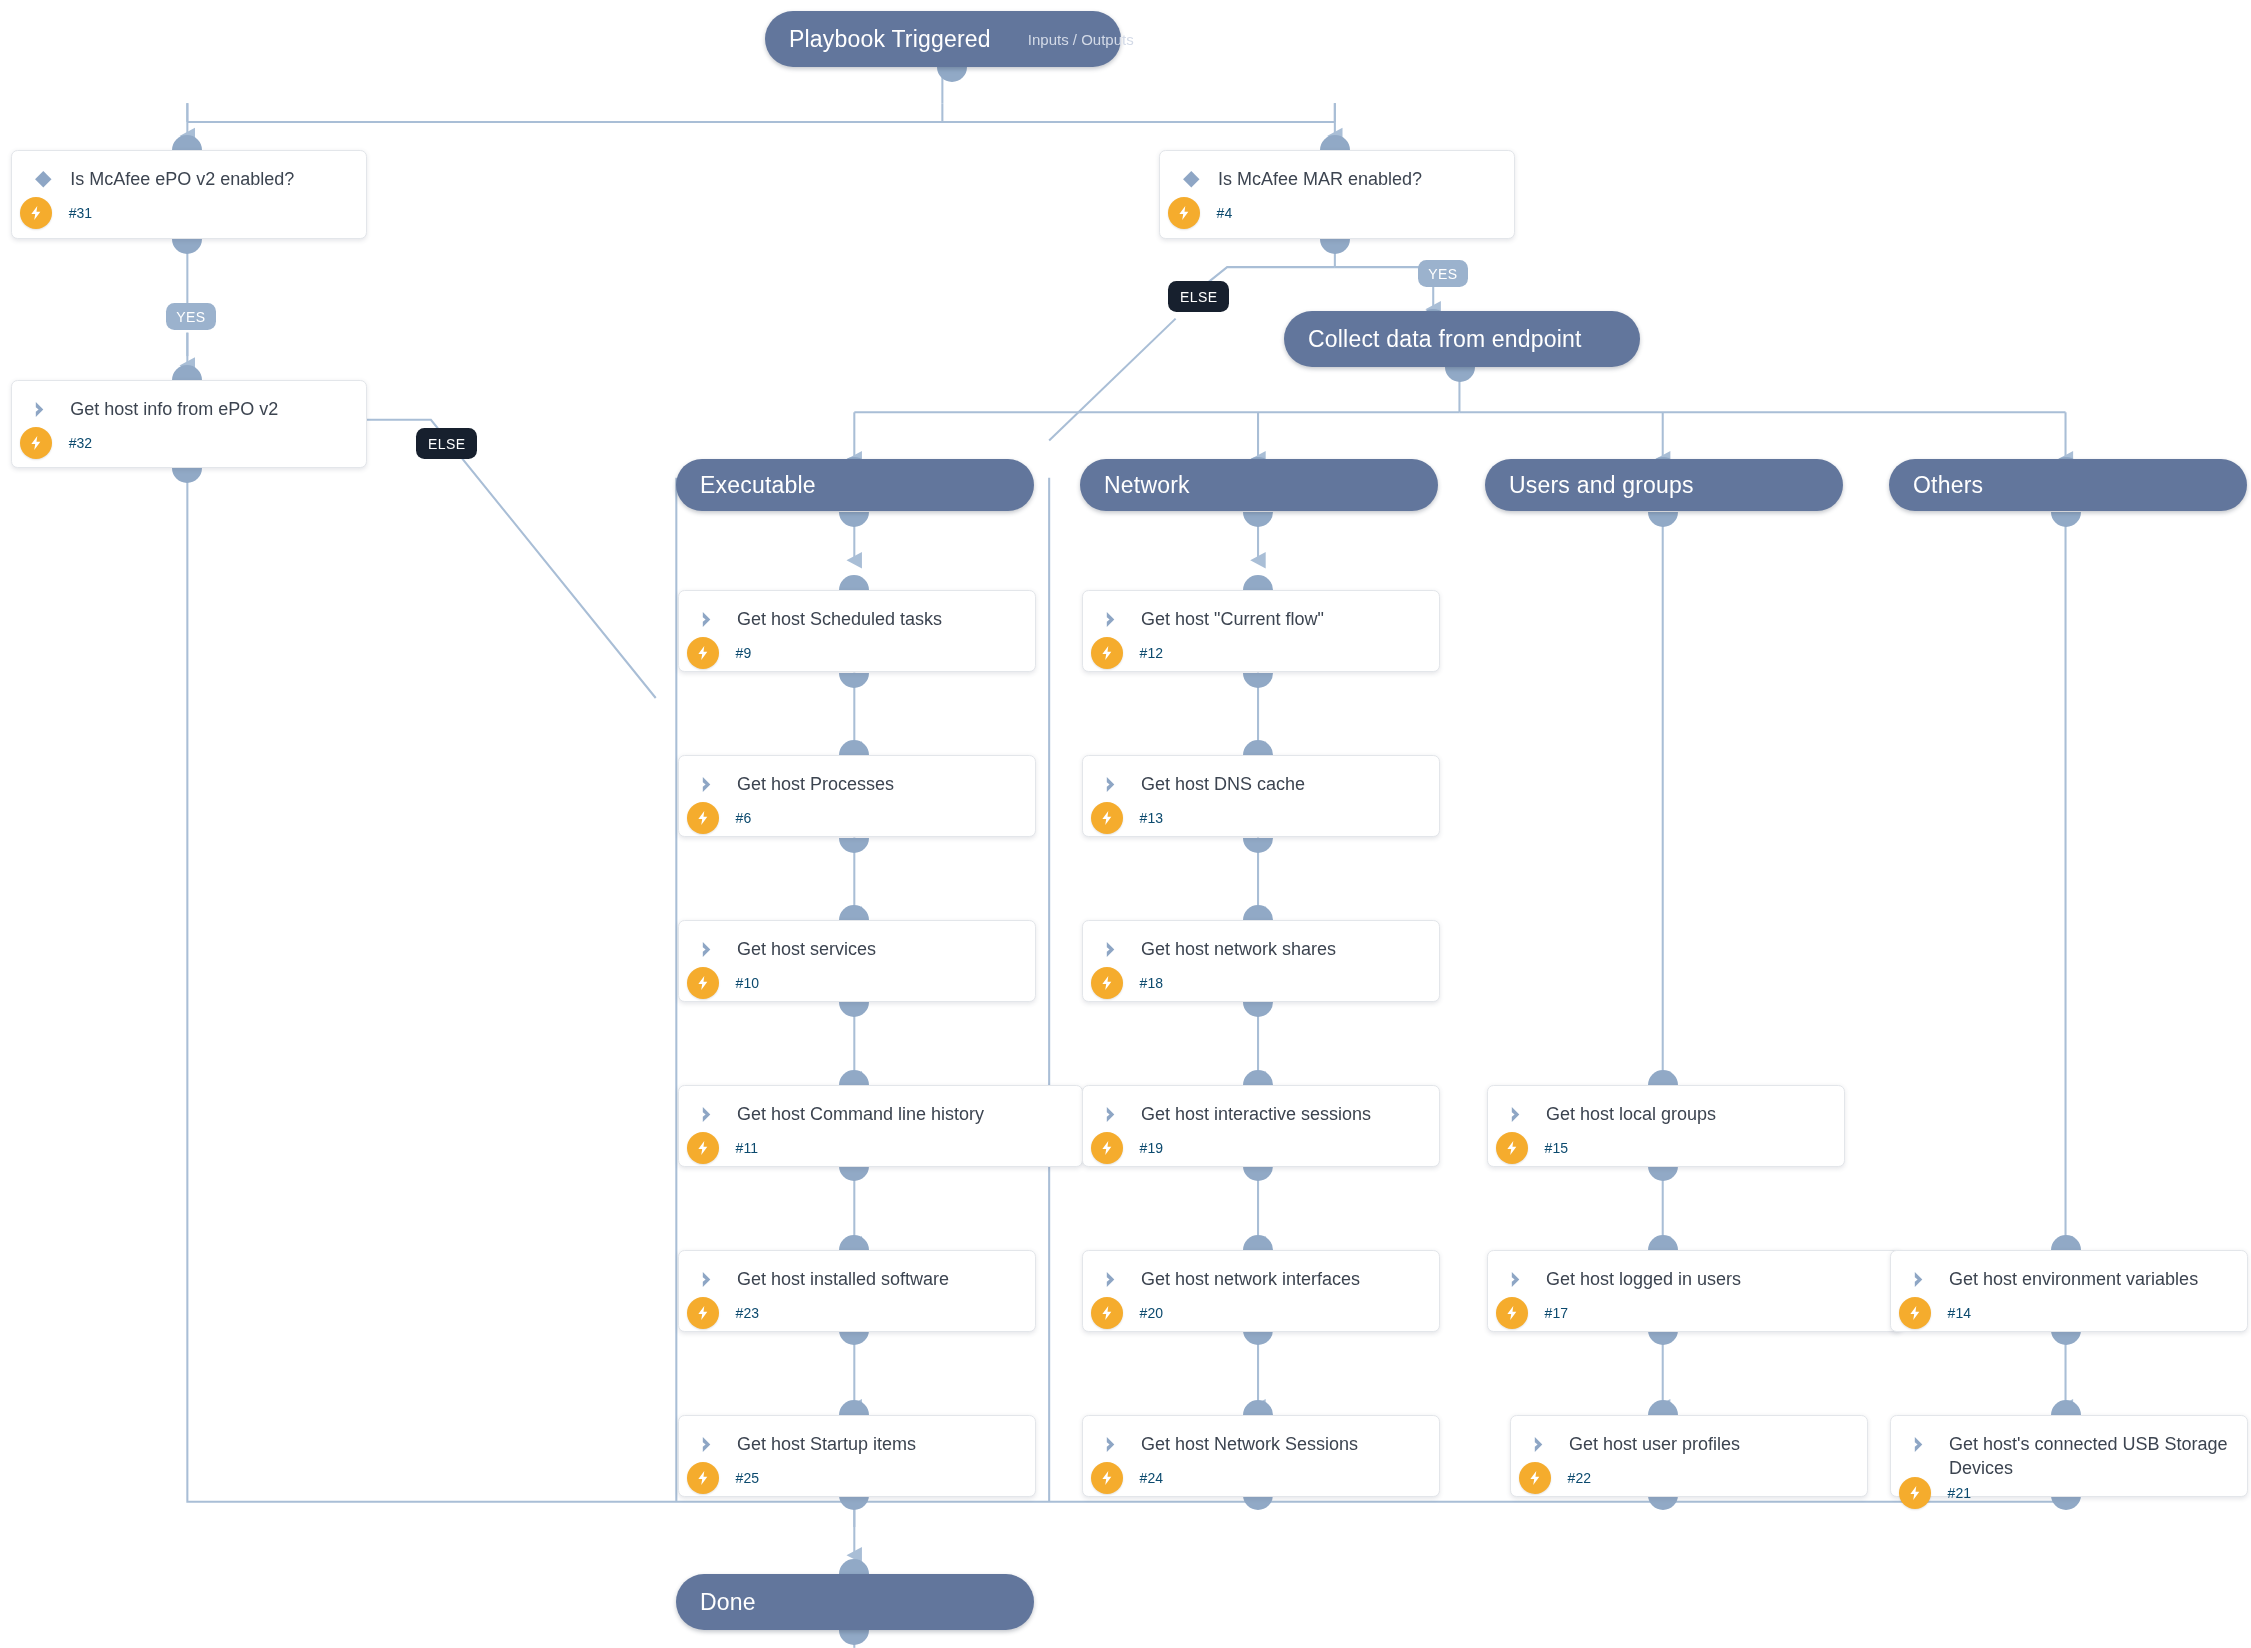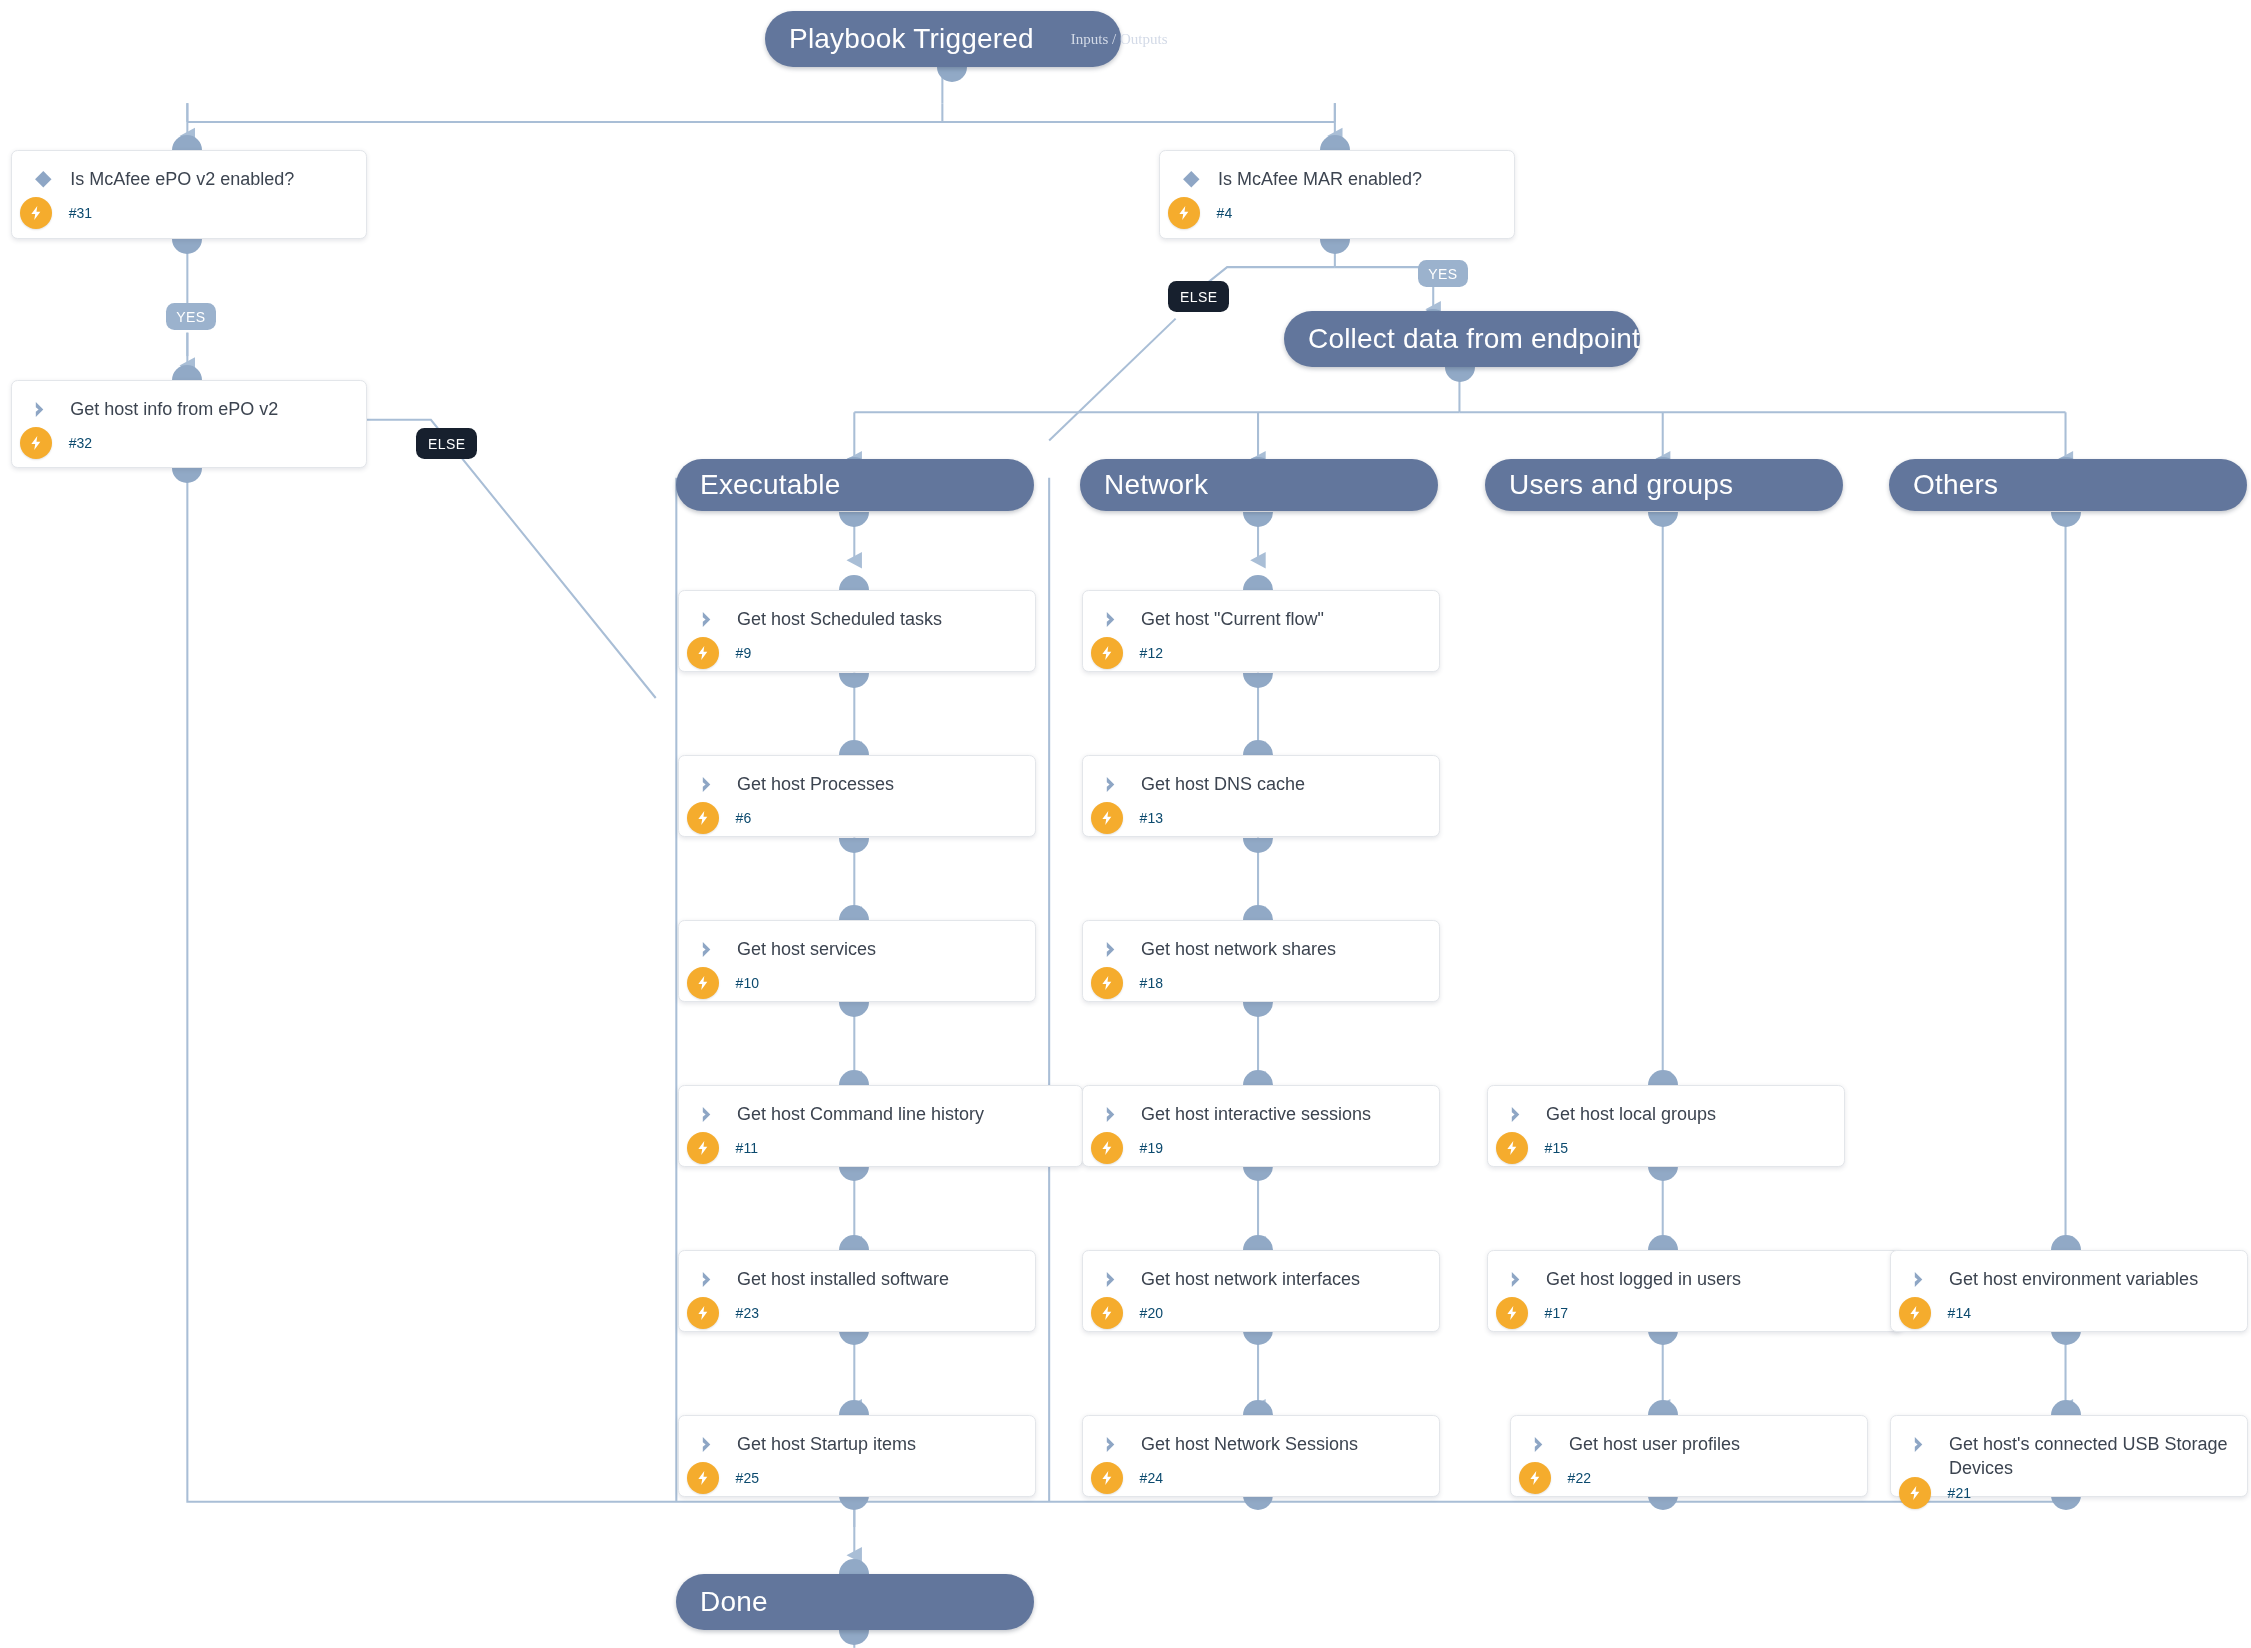--- a/index.html
+++ b/index.html
@@ -30,30 +30,29 @@
     border-radius: 28px;
     box-shadow: 0 1.9px 4.7px rgba(40,50,70,0.28);
     display: flex;
     align-items: center;
     box-sizing: border-box;
     padding: 0 24px;
     z-index: 5;
   }
   .pill .pill-title {
     color: #ffffff;
-    font-size: 28px;
+    font-size: 23px;
     letter-spacing: 0.2px;
     white-space: nowrap;
   }
   .pill .pill-sub {
     color: #d3dae7;
     font-size: 15px;
     margin-left: 37px;
     white-space: nowrap;
-    font-family: Liberation Serif, serif;
   }
 
   
   .card {
     position: absolute;
     background: #ffffff;
     border: 0.9px solid #e3e6ea;
     border-radius: 6.6px;
     box-shadow: 0 1.9px 4.7px rgba(60,70,90,0.13);
     box-sizing: border-box;

